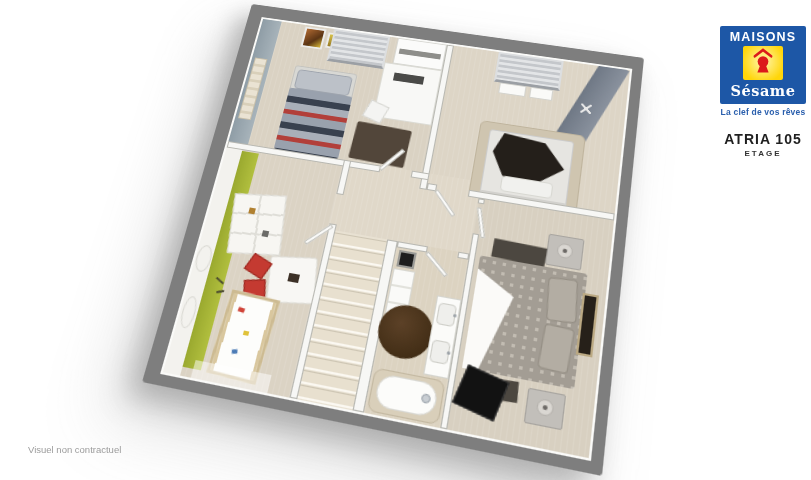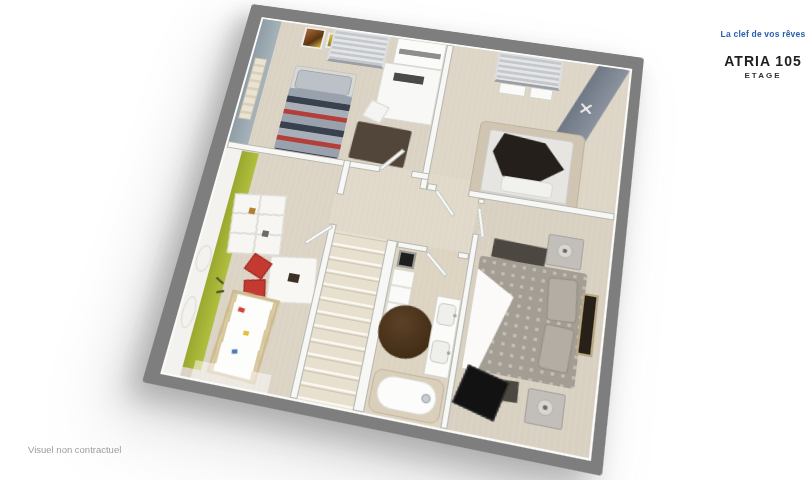--- a/index.html
+++ b/index.html
@@ -162,20 +162,33 @@
       <div class="abs" style="left:316px;top:324px;width:32px;height:30px;background:#c2bfba;border:1px solid #a8a5a0;border-radius:2px;"></div>
       <div class="abs" style="left:325px;top:331px;width:14px;height:14px;background:#dad7d2;border:1px solid #b5b2ad;border-radius:50%;"></div>
       <div class="abs" style="left:330px;top:336px;width:4px;height:4px;background:#6b6865;border-radius:50%;"></div>
       <div class="abs" style="left:352px;top:232px;width:14px;height:56px;background:#262019;border:2px solid #bba983;"></div>
       <div class="abs" style="left:258px;top:318px;width:38px;height:36px;background:#121212;border:1px solid #3c3c3c;transform:rotate(14deg);"></div>
 
     </div>
   </div>
 
   <div id="brand">
+    <div class="logo-square">
+      <div class="logo-maisons">MAISONS</div>
+      <div class="logo-yellow">
+        <span>
+          <svg width="30" height="28" viewBox="0 0 24 24">
+            <path d="M5 8 L12 2.5 L19 8" stroke="#dc1a1a" stroke-width="2.2" fill="none" stroke-linecap="round"></path>
+            <circle cx="12" cy="12.5" r="4.6" fill="#dc1a1a"></circle>
+            <path d="M9.6 15.5 L7.2 21.8 L16.8 21.8 L14.4 15.5 Z" fill="#dc1a1a"></path>
+          </svg>
+        </span>
+      </div>
+      <div class="logo-sesame">Sésame</div>
+    </div>
     <div class="tagline">La clef de vos rêves</div>
     <div class="model">ATRIA 105</div>
     <div class="floorlbl">ETAGE</div>
   </div>
 
   <div id="footer-note">Visuel non contractuel</div>
 
 </div>
 
 </body></html>

